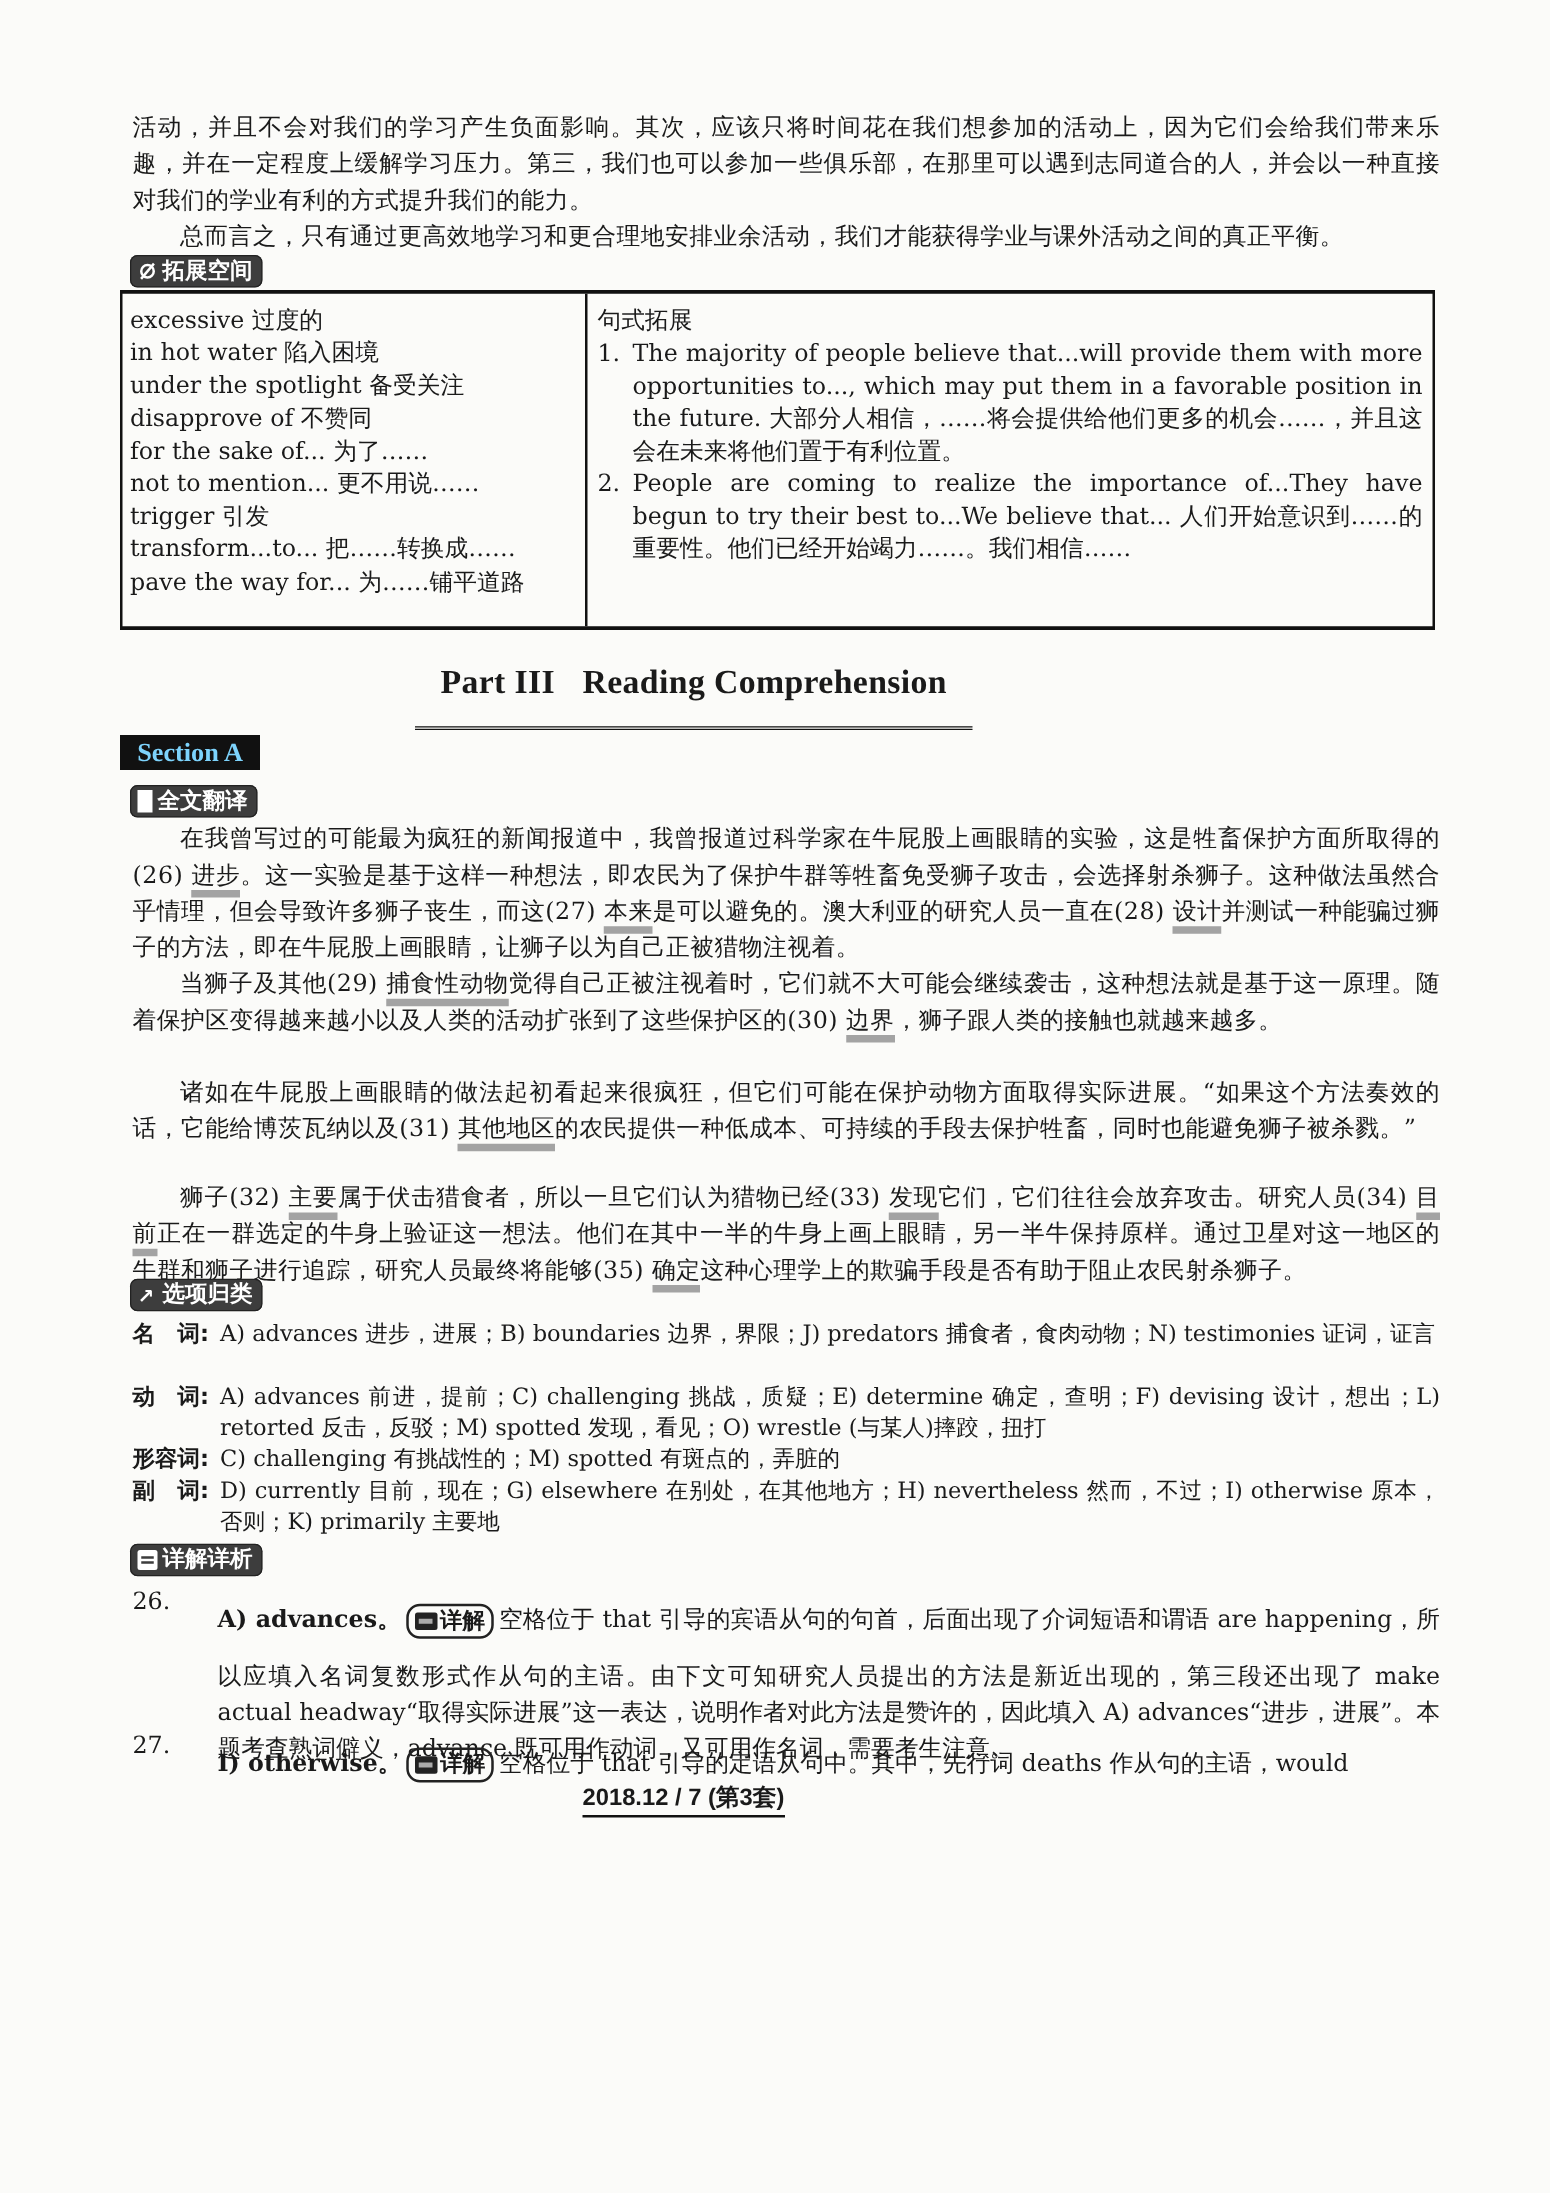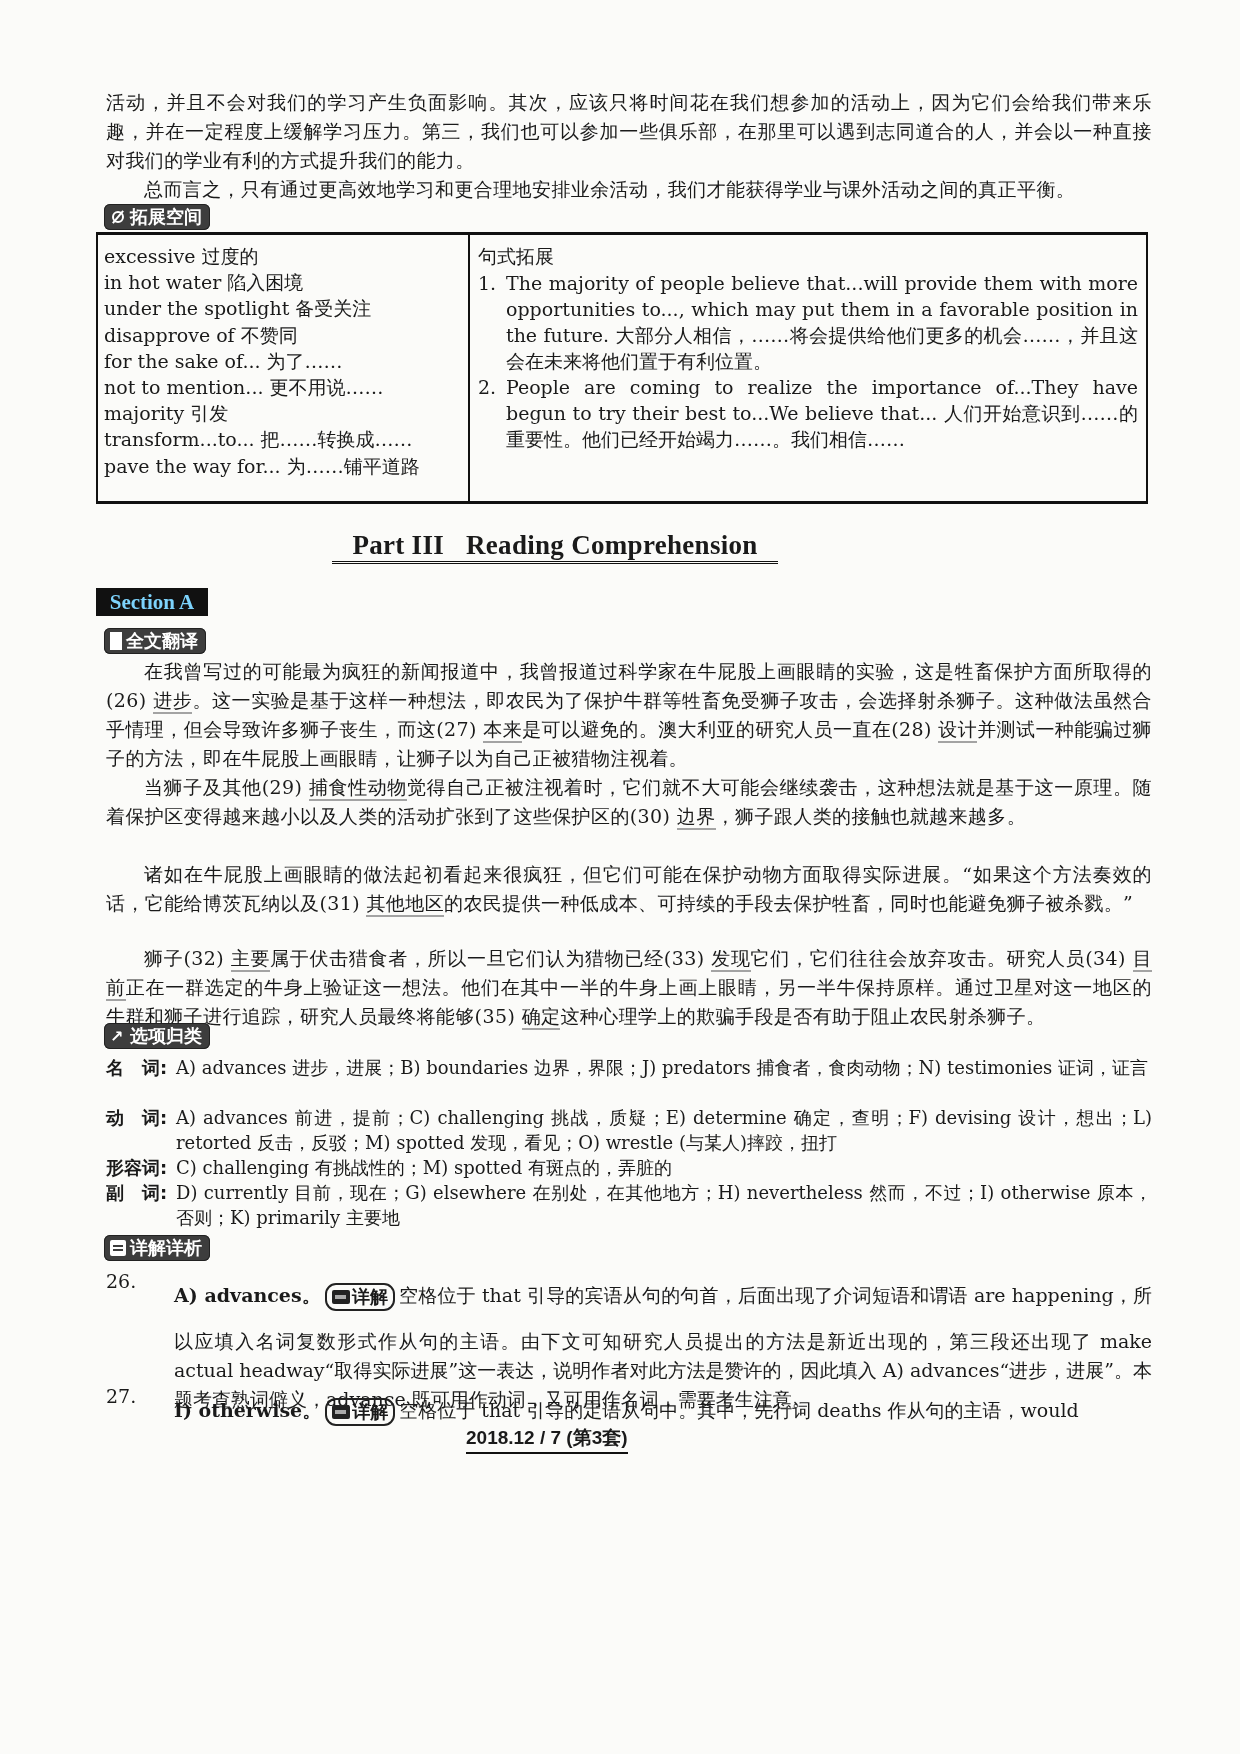--- a/index.html
+++ b/index.html
@@ -38,29 +38,29 @@
   .col-right { flex: 1; padding: 8px 8px; box-sizing: border-box; }
   .col-title { font-family: "DejaVu Sans", "Liberation Sans", sans-serif; font-size: 19px; line-height: 26px; margin-bottom: 1px; }
   .vocab-item { font-size: 19px; line-height: 26.2px; white-space: nowrap; }
   .pat { display: flex; font-size: 19px; line-height: 26px; text-align: justify; }
   .pat .num { width: 28px; flex: 0 0 28px; }
   .pat .txt { flex: 1; }
 
   .part-title {
     position: absolute; left: 332px; top: 530px; width: 446px; text-align: center;
     font-family: "Liberation Serif", serif; font-weight: bold; font-size: 27px; letter-spacing: 0.3px;
-    padding-bottom: 0; border-bottom: 3px double #111;
+    padding-bottom: 20px; border-bottom: 3px double #111;
   }
   .part-title span + span { margin-left: 22px; }
   .section-a {
     position: absolute; left: 96px; top: 588px; width: 112px; height: 28px;
     background: #111; color: #7dd3fc; font-family: "Liberation Serif", serif; font-weight: bold;
     font-size: 21px; line-height: 28px; text-align: center;
   }
-  u.ans { text-decoration: none; border-bottom: 2px solid #a3a3a3; padding-bottom: 1px; }
+  u.ans { text-decoration: none; border-bottom: 6px solid #a3a3a3; padding-bottom: 1px; }
 
   .cat-row { position: absolute; left: 106px; width: 1046px; font-size: 18px; line-height: 25px; display: flex; }
   .cat-label { width: 70px; flex: 0 0 70px; font-family: "DejaVu Sans", "Liberation Sans", sans-serif; font-weight: bold; font-size: 18px; white-space: nowrap; letter-spacing: 0; }
   .cat-text { flex: 1; text-align: justify; }
 
   .exp { position: absolute; left: 106px; width: 1046px; font-size: 19px; line-height: 29px; display: flex; }
   .exp .qn { width: 68px; flex: 0 0 68px; white-space: nowrap; }
   .exp .body { flex: 1; text-align: justify; }
   .exp b.answord { font-family: "DejaVu Serif", serif; }
   .detail-tag {
@@ -90,21 +90,21 @@
   </div>
 
   <div class="table-box">
     <div class="col-left">
       <div class="vocab-item">excessive 过度的</div>
       <div class="vocab-item">in hot water 陷入困境</div>
       <div class="vocab-item">under the spotlight 备受关注</div>
       <div class="vocab-item">disapprove of 不赞同</div>
       <div class="vocab-item">for the sake of... 为了……</div>
       <div class="vocab-item">not to mention... 更不用说……</div>
-      <div class="vocab-item">majority 引发</div>
+      <div class="vocab-item">trigger 引发</div>
       <div class="vocab-item">transform...to... 把……转换成……</div>
       <div class="vocab-item">pave the way for... 为……铺平道路</div>
     </div>
     <div class="col-right">
       <div class="col-title">句式拓展</div>
       <div class="pat">
         <span class="num">1.</span>
         <span class="txt">The majority of people believe that...will provide them with more opportunities to..., which may put them in a favorable position in the future. 大部分人相信，……将会提供给他们更多的机会……，并且这会在未来将他们置于有利位置。</span>
       </div>
       <div class="pat">

